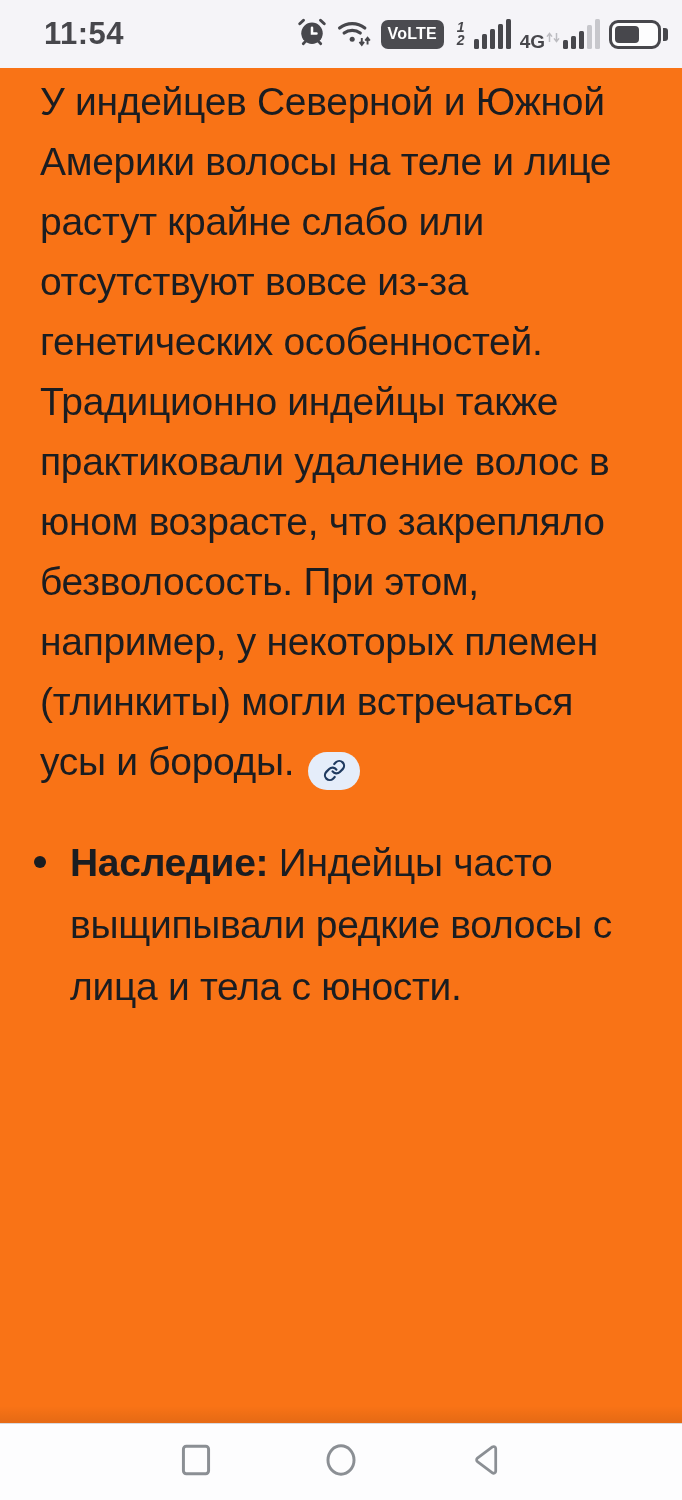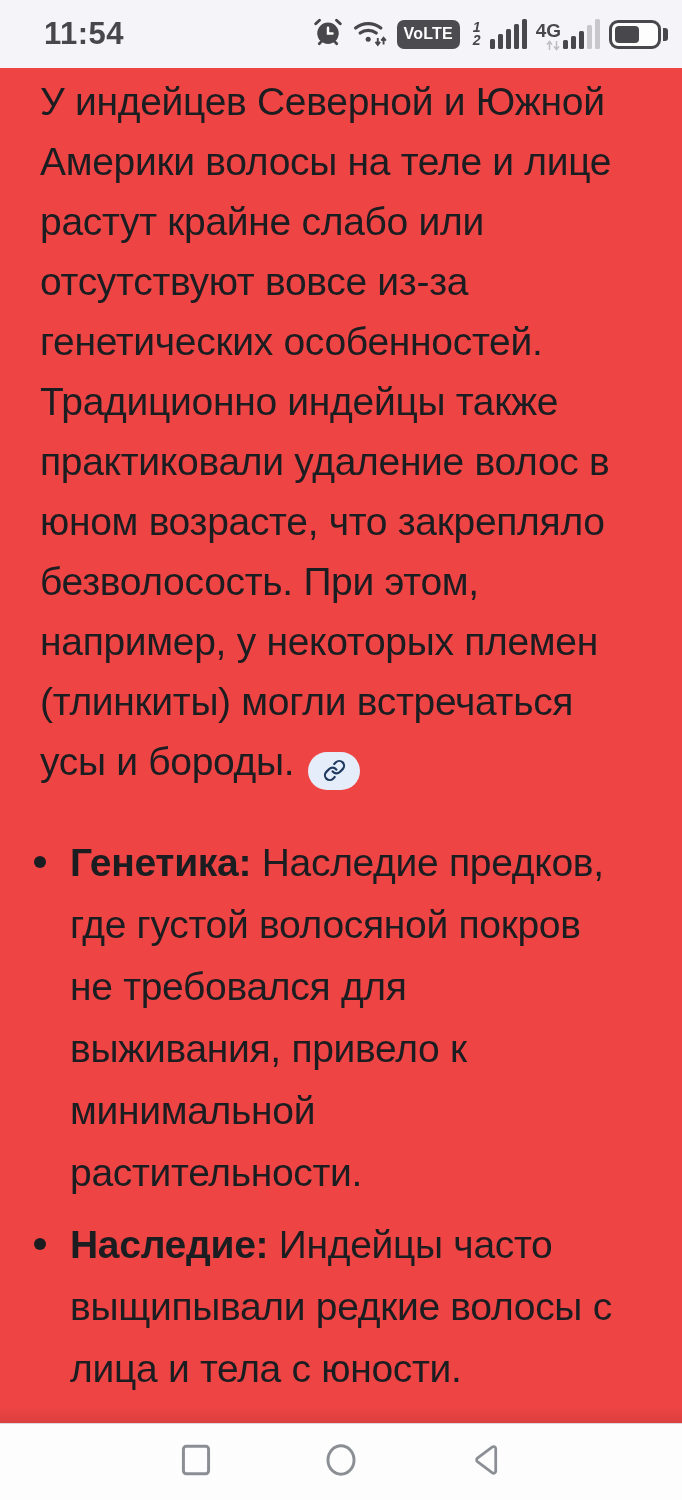--- a/index.html
+++ b/index.html
@@ -1,20 +1,20 @@
 <!DOCTYPE html>
 <html><head>
 <meta charset="utf-8">
 <style>
   html,body{margin:0;padding:0;background:#ffffff;}
   #screen{
     position:relative;
     width:682px;height:1500px;
     overflow:hidden;
-    background:#ef4444;
+    background:#f97316;
     font-family:"Liberation Sans","DejaVu Sans",sans-serif;
     color:#1b1d21;
   }
   
   .status-bar{
     height:68px;
     background:#f5f4f8;
     display:flex;align-items:center;justify-content:space-between;
     padding:0 14px 0 44px;
     box-sizing:border-box;
@@ -35,21 +35,21 @@
   .bars{display:flex;align-items:flex-end;gap:3px;height:30px;}
   .bars i{display:block;width:5px;border-radius:1.5px;background:#47474c;}
   .bars1 i:nth-child(1){height:10px}.bars1 i:nth-child(2){height:15px}
   .bars1 i:nth-child(3){height:20px}.bars1 i:nth-child(4){height:25px}
   .bars1 i:nth-child(5){height:30px}
   .bars2 i:nth-child(1){height:9px}.bars2 i:nth-child(2){height:13px}
   .bars2 i:nth-child(3){height:18px}
   .bars2 i:nth-child(4){height:24px;background:#c7c7cc}
   .bars2 i:nth-child(5){height:30px;background:#c7c7cc}
   .net{display:flex;align-items:flex-end;gap:2px;}
-  .net-col{display:flex;flex-direction:column;align-items:flex-end;margin-bottom:-2px;}
+  .net-col{display:flex;flex-direction:row;align-items:flex-start;margin-bottom:-2px;}
   .net-label{font-size:19px;font-weight:700;color:#47474c;line-height:19px;}
   .battery{display:flex;align-items:center;}
   .battery-body{
     width:52px;height:29px;border:3px solid #47474c;border-radius:9px;
     box-sizing:border-box;padding:3px;background:#fdfdfe;
   }
   .battery-fill{height:100%;border-radius:4px;background:#47474c;}
   .battery-nub{width:5px;height:13px;background:#47474c;border-radius:0 3px 3px 0;margin-left:2px;}
   
   .content{padding:0 0 0 28px;}
@@ -175,23 +175,20 @@
 
     <p class="answer-paragraph"><span>У индейцев Северной и Южной Америки волосы на теле и лице растут крайне слабо или отсутствуют вовсе из-за генетических особенностей. Традиционно индейцы также практиковали удаление волос в юном возрасте, что закрепляло безволосость. При этом, например, у некоторых племен (тлинкиты) могли встречаться усы и бороды.</span><button class="link-chip">
           <svg width="23" height="23" viewBox="0 0 24 24">
           <path d="M10 13a5 5 0 0 0 7.54.54l3-3a5 5 0 0 0-7.07-7.07l-1.72 1.71" fill="none" stroke="#1f3a60" stroke-width="2.3" stroke-linecap="round" stroke-linejoin="round"></path>
           <path d="M14 11a5 5 0 0 0-7.54-.54l-3 3a5 5 0 0 0 7.07 7.07l1.71-1.71" fill="none" stroke="#1f3a60" stroke-width="2.3" stroke-linecap="round" stroke-linejoin="round"></path>
         </svg>
         </button></p>
 
 
     <ul class="facts-list">
-      <li>
-        <span class="bullet-dot"></span><b class="li-term">Генетика:</b> <span>Наследие предков, где густой волосяной покров не требовался для выживания, привело к минимальной растительности.</span>
-      </li>
       <li>
         <span class="bullet-dot"></span><b class="li-term">Наследие:</b> <span>Индейцы часто выщипывали редкие волосы с лица и тела с юности.</span>
       </li>
     </ul>
 
   </div>
 
   <div class="nav-shadow"></div>
   <div class="nav-bar">
     <button class="nav-btn recents">

